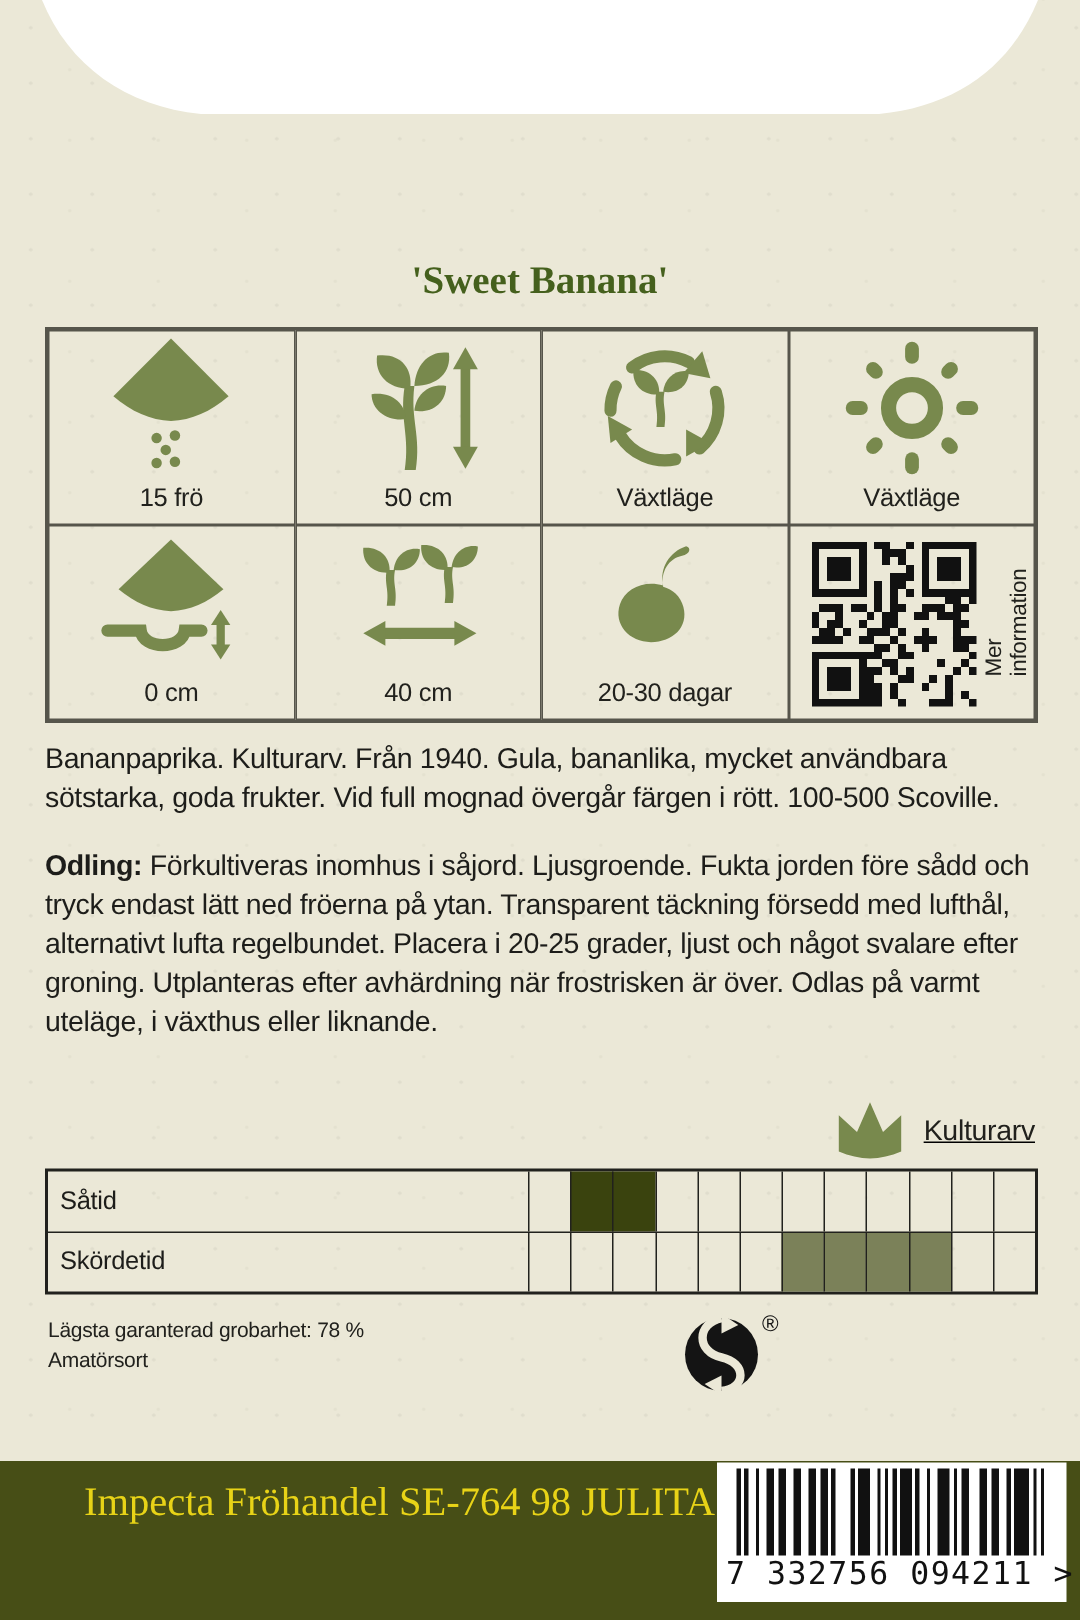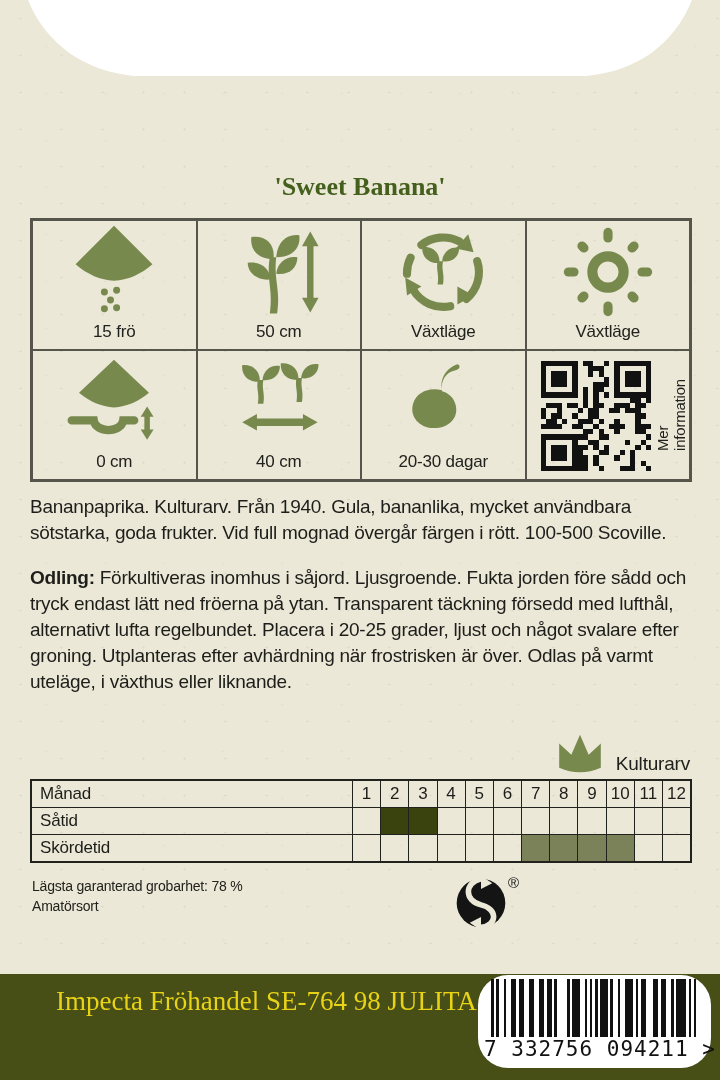--- a/index.html
+++ b/index.html
@@ -38,21 +38,21 @@
   .qr-caption { position:absolute; right:1px; top:50%;
     transform:translateY(-50%) rotate(180deg); writing-mode:vertical-rl;
     font-size:15px; color:#21211d; letter-spacing:-0.2px; }
 
   .para { position:absolute; left:30px; width:662px; font-size:19px; line-height:26px;
     color:#1d1d1a; letter-spacing:-0.25px; }
   .para b { letter-spacing:-0.25px; }
   .desc { top:494px; }
   .odling { top:565px; }
 
-  .heritage { position:absolute; right:30px; top:733px; display:flex; align-items:flex-end; gap:10px; }
+  .heritage { position:absolute; right:30px; top:733px; display:flex; align-items:center; gap:10px;text-decoration:underline; }
   .heritage .lbl { font-size:19px; color:#21211d; letter-spacing:-0.2px; padding-bottom:2px; }
 
   .calendar { position:absolute; left:30px; top:779px; width:662px; height:84px;
     display:flex; flex-direction:column; border:2px solid #21211d; }
   .cal-row { flex:1; display:flex; border-top:1px solid #21211d; }
   .cal-row:first-child { border-top:none; }
   .cal-label { width:320px; display:flex; align-items:center; padding-left:8px;
     font-size:17px; color:#1d1d1a; letter-spacing:-0.2px; }
   .cal-cell { flex:1; border-left:1px solid #21211d; display:flex; align-items:center;
     justify-content:center; font-size:17px; color:#1d1d1a; }
@@ -63,21 +63,21 @@
   .greendot { position:absolute; left:452px; top:874px; width:78px; height:70px; }
   .greendot .reg { position:absolute; left:56px; top:0; font-size:15px; color:#111; }
 
   .footer { position:absolute; left:0; top:974px; width:720px; height:106px; background:#474e16; }
   .footer .l1 { position:absolute; left:56px; top:12px; font-family:"Liberation Serif", serif;
     font-size:27px; color:#e8d317; }
   .footer .l2 { position:absolute; left:56px; top:44px; font-family:"Liberation Serif", serif;
     font-size:27px; color:#e8d317; }
 
   .barcode-box { position:absolute; left:478px; top:1px; width:233px; height:93px;
-    background:#ffffff;border-radius:30px; }
+    background:#ffffff; }
   .bars { position:absolute; left:13px; top:4px; width:206px; height:58px;
     display:flex; align-items:stretch; }
   .bars span { display:block; height:100%; }
   .bars .b { background:#111; }
   .bars .s { background:transparent; }
   .barcode-num { position:absolute; left:6px; top:62px; width:224px;
     font-family:"DejaVu Sans Mono", monospace; font-size:21px; color:#111;
     letter-spacing:1px; white-space:nowrap; }
 </style>
 </head>
@@ -451,36 +451,20 @@
       <span>
         <svg width="52" height="40" viewBox="0 0 60 46">
           <path d="M6,40 L6,12 L20,25 L30,2 L40,25 L54,12 L54,40 C38,47 22,47 6,40 Z" fill="#78894d"></path>
         </svg>
       </span>
       <span class="lbl">Kulturarv</span>
     </div>
 
     <div class="calendar">
       <div class="cal-row">
-        <div class="cal-label">Månad</div>
-
-      <div class="cal-cell">1</div>
-          <div class="cal-cell">2</div>
-          <div class="cal-cell">3</div>
-          <div class="cal-cell">4</div>
-          <div class="cal-cell">5</div>
-          <div class="cal-cell">6</div>
-          <div class="cal-cell">7</div>
-          <div class="cal-cell">8</div>
-          <div class="cal-cell">9</div>
-          <div class="cal-cell">10</div>
-          <div class="cal-cell">11</div>
-          <div class="cal-cell">12</div>
-        </div>
-      <div class="cal-row">
         <div class="cal-label">Såtid</div>
       <div class="cal-cell"></div>
           <div class="cal-cell" style="background: rgb(58, 67, 14);"></div>
           <div class="cal-cell" style="background: rgb(58, 67, 14);"></div>
           <div class="cal-cell"></div>
           <div class="cal-cell"></div>
           <div class="cal-cell"></div>
           <div class="cal-cell"></div>
           <div class="cal-cell"></div>
           <div class="cal-cell"></div>

